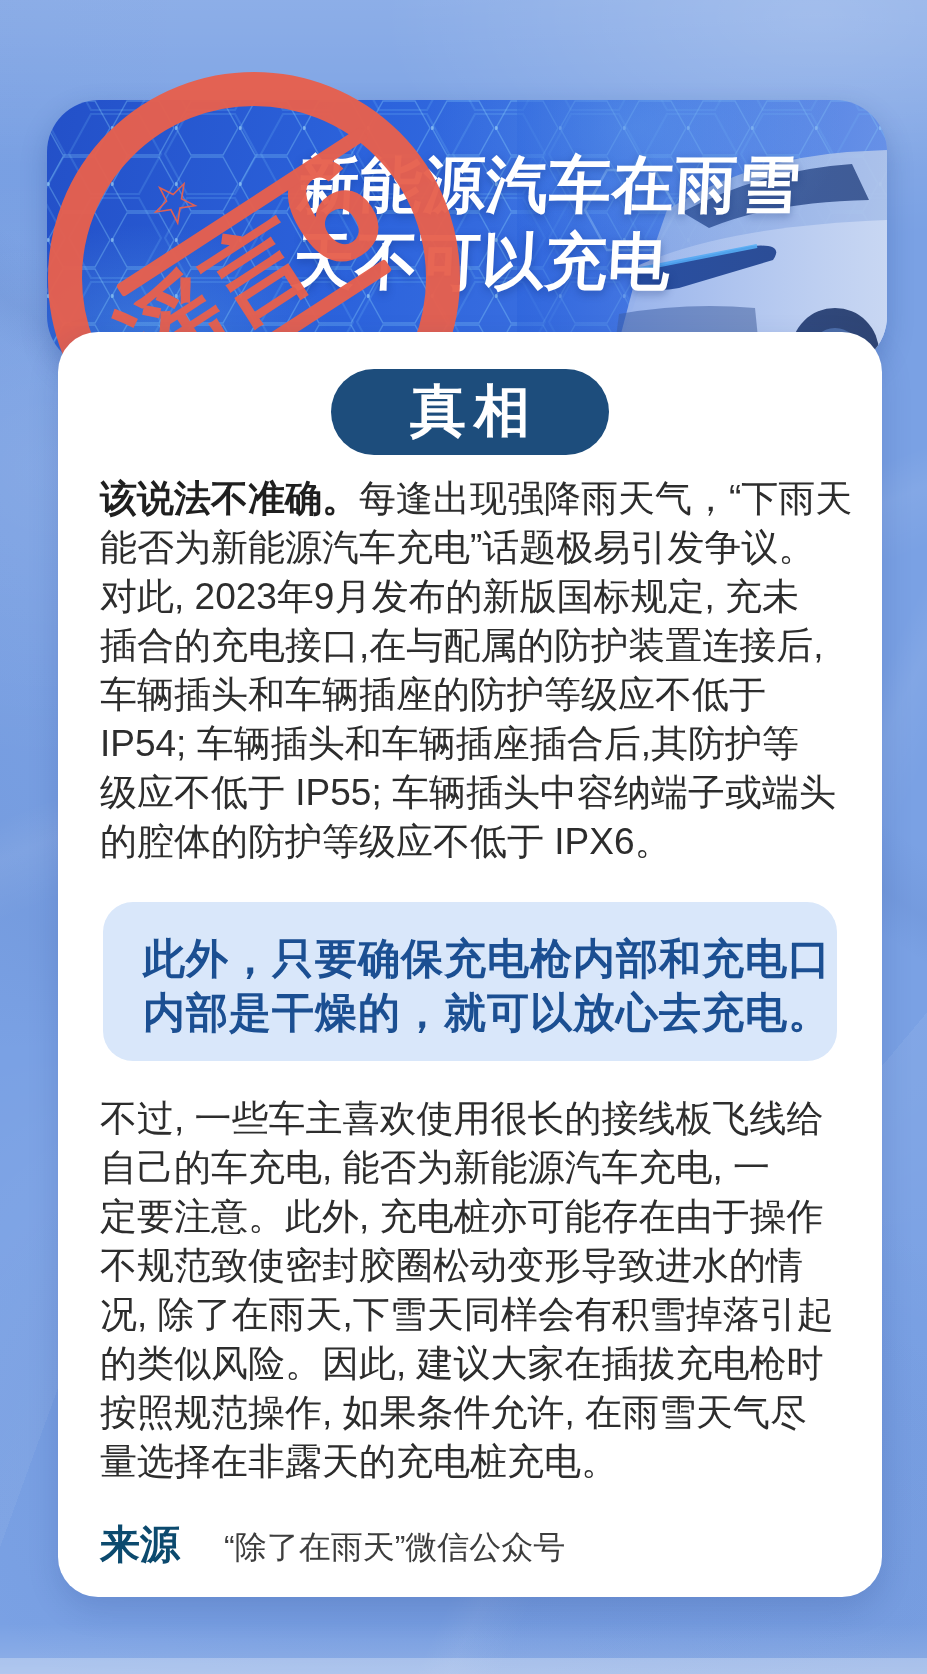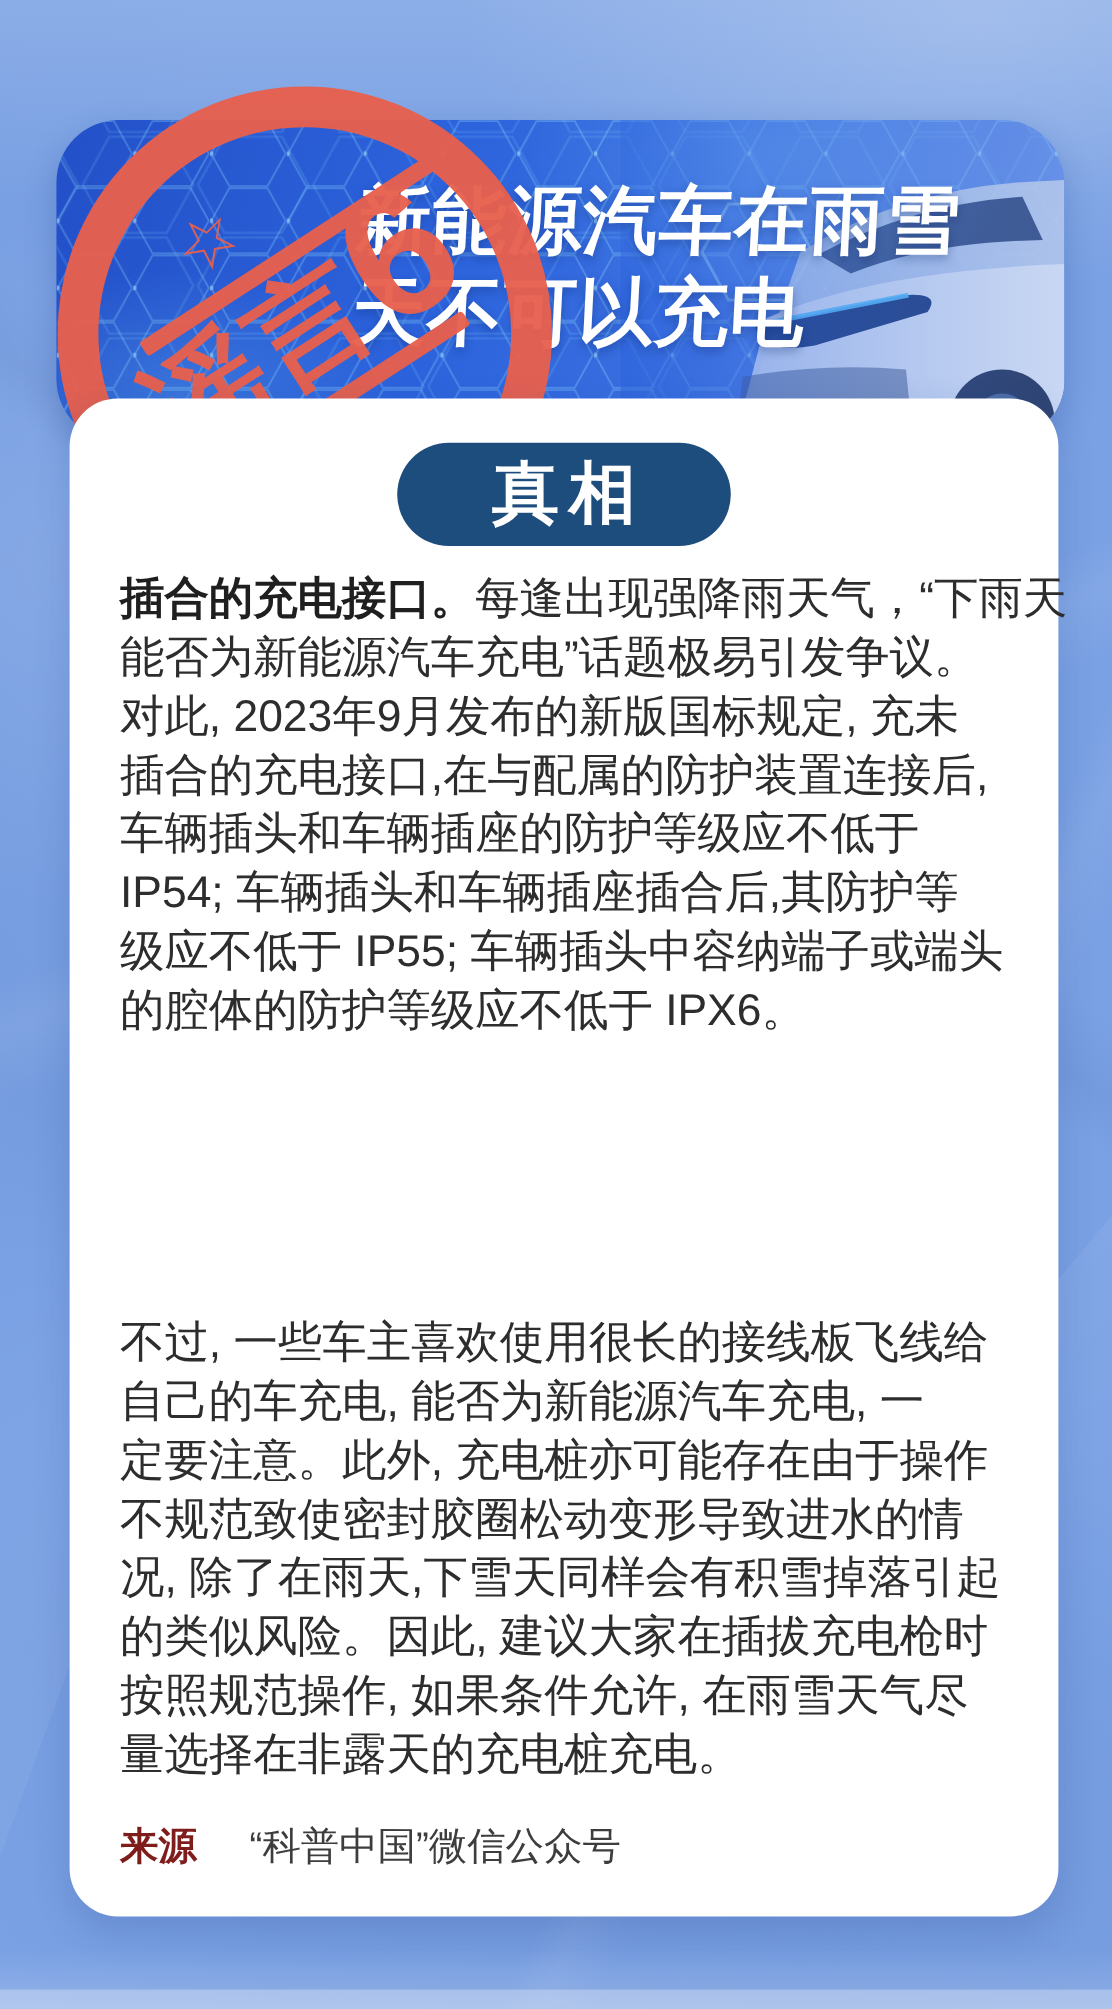--- a/index.html
+++ b/index.html
@@ -89,21 +89,21 @@
   .highlight-box{
     position:absolute;left:45px;top:570px;width:734px;height:159px;
     background:#d9e7fa;border-radius:30px;
   }
   .highlight-box p{
     margin:30px 0 0 40px;font-size:42px;line-height:54px;font-weight:900;
     color:#1b4f92;white-space:pre;letter-spacing:1px;
   }
 
   .source-row{position:absolute;left:42px;top:1185px;display:flex;align-items:baseline;}
-  .source-label{font-size:32px;font-weight:bold;color:#7f1d1d;}
+  .source-label{font-size:40px;font-weight:bold;color:#0c4a6e;}
   .source-value{font-size:32px;color:#3d3d3d;margin-left:44px;}
 
   .bottom-sheen{position:absolute;left:0;bottom:0;width:100%;height:16px;
     background:rgba(255,255,255,.28);z-index:0;}
 </style>
 </head>
 <body>
 
 <div class="paper-facets"></div>
 <div class="bottom-sheen"></div>
@@ -163,37 +163,41 @@
     <span class="stamp-star bottom">☆</span>
   </div>
 </div>
 
 <div class="truth-card">
 
   <div class="truth-badge">
     <span>真相</span>
   </div>
 
-  <p class="para para-1"><span class="lead">插合的充电接口。</span><span>每逢出现强降雨天气，“下雨天
+  <p class="para para-1"><span class="lead">该说法不准确。</span><span>每逢出现强降雨天气，“下雨天
 能否为新能源汽车充电”话题极易引发争议。
 对此, 2023年9月发布的新版国标规定, 充未
 插合的充电接口,在与配属的防护装置连接后,
 车辆插头和车辆插座的防护等级应不低于
 IP54; 车辆插头和车辆插座插合后,其防护等
 级应不低于 IP55; 车辆插头中容纳端子或端头
 的腔体的防护等级应不低于 IPX6。</span></p>
 
+  <div class="highlight-box">
+    <p>此外，只要确保充电枪内部和充电口
+内部是干燥的，就可以放心去充电。</p>
+  </div>
 
   <p class="para para-2">不过, 一些车主喜欢使用很长的接线板飞线给
 自己的车充电, 能否为新能源汽车充电, 一
 定要注意。此外, 充电桩亦可能存在由于操作
 不规范致使密封胶圈松动变形导致进水的情
 况, 除了在雨天,下雪天同样会有积雪掉落引起
 的类似风险。因此, 建议大家在插拔充电枪时
 按照规范操作, 如果条件允许, 在雨雪天气尽
 量选择在非露天的充电桩充电。</p>
 
   <div class="source-row">
     <span class="source-label">来源</span>
-    <span class="source-value">“科普中国”微信公众号</span>
+    <span class="source-value">“除了在雨天”微信公众号</span>
   </div>
 
 </div>
 
 </body></html>

